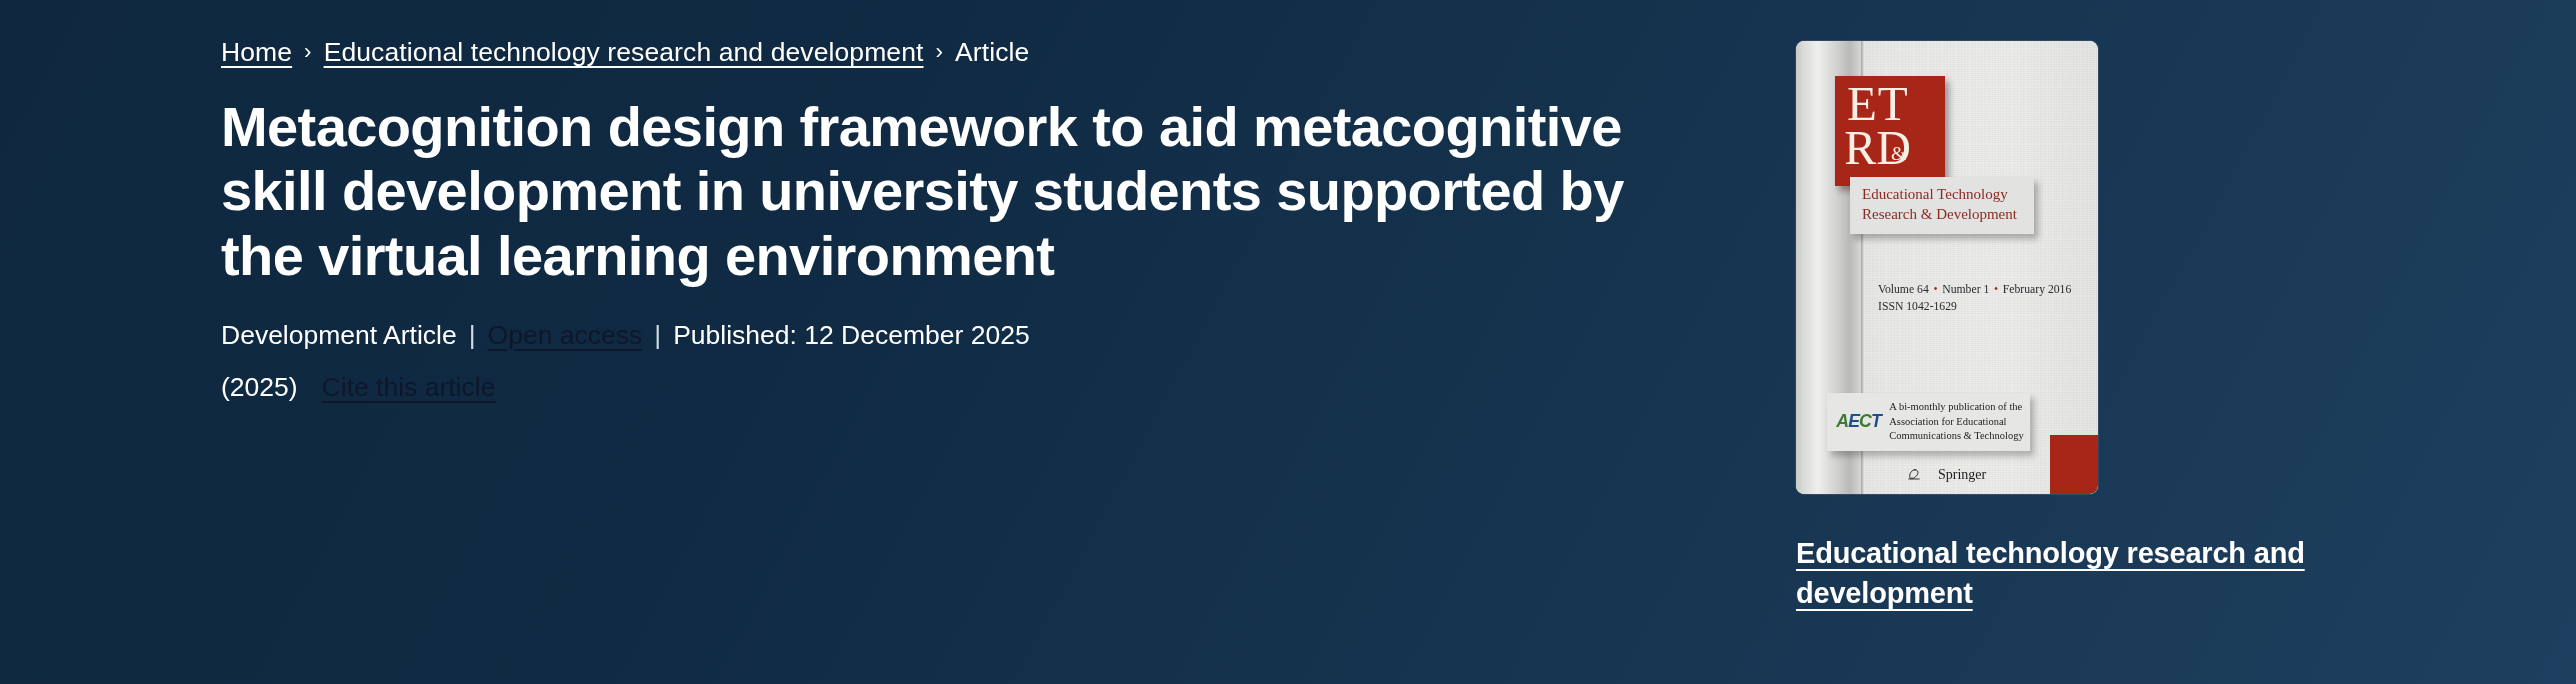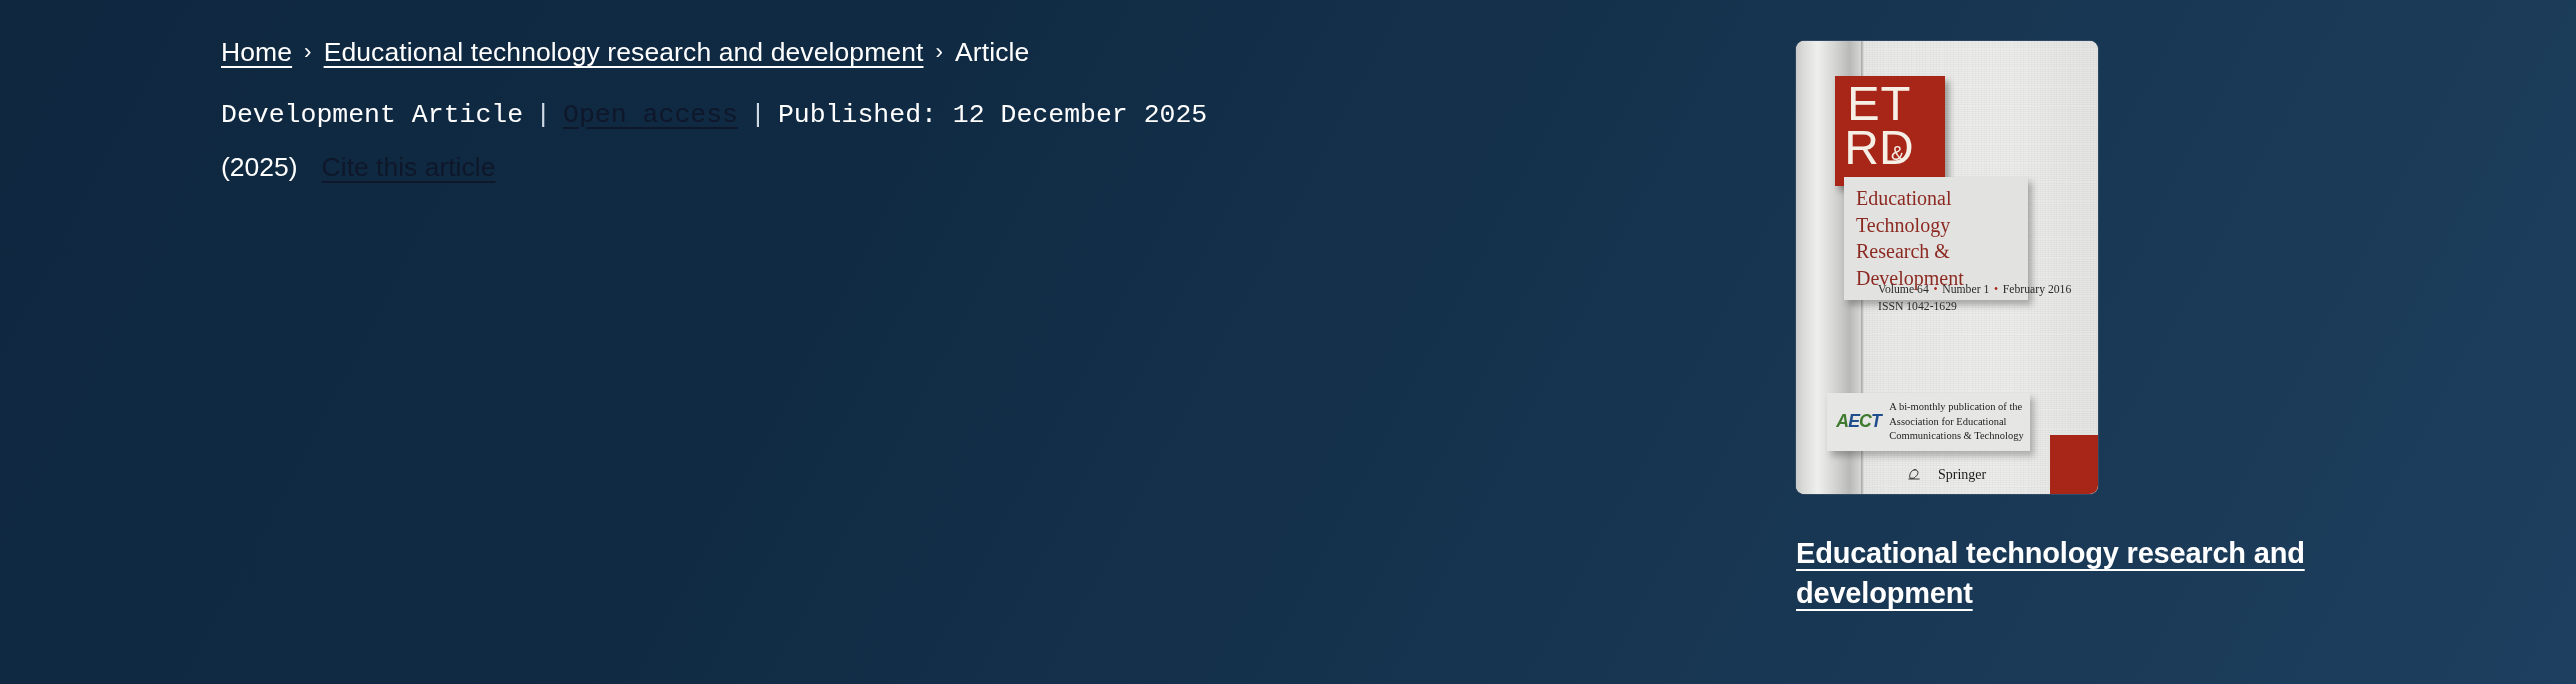--- a/index.html
+++ b/index.html
@@ -61,21 +61,20 @@
 
   
   .meta-line {
     display:flex;
     align-items:flex-start;
     font-size:26.5px;
     line-height:1.25;
     margin-top:30px;
     white-space:nowrap;
     font-weight:400;
-    font-family:Liberation Mono, monospace;
   }
   .meta-text { color:#ffffff; }
   .meta-pipe { margin:0 12px; color:#cfd9e3; font-weight:300; }
   .meta-link {
     color:#0f172a;
     text-decoration:underline;
     text-underline-offset:4.7px;
     text-decoration-thickness:1.5px;
   }
   .cite-line {
@@ -128,49 +127,49 @@
     background:linear-gradient(90deg, rgba(120,120,118,.55), rgba(120,120,118,0));
   }
 
   
   .etrd-block {
     position:absolute;
     left:39px; top:35px;
     width:110px; height:110px;
     background:#a82617;
     box-shadow:3.7px 4.7px 6.5px rgba(0,0,0,.35);
-    font-family:Liberation Sans, sans-serif;
+    font-family:Liberation Serif, serif;
     color:#f5efe6;
   }
   .etrd-et {
     position:absolute; left:12px; top:2.8px;
     font-size:49px; line-height:1;
     letter-spacing:0.9px;
   }
   .etrd-rd {
     position:absolute; left:9.3px; top:48px;
     font-size:48px; line-height:1;
     letter-spacing:0px;
   }
   .etrd-amp {
     position:absolute; left:56px; top:68px;
     font-size:19.5px; line-height:1;
   }
 
   
   .title-box {
     position:absolute;
-    left:48px; top:136px;
+    left:54px; top:136px;
     width:184px;
     padding:8.4px 10.2px 9.3px 12px;
     background:#e2e2e0;
     box-shadow:3.7px 4.7px 6.5px rgba(0,0,0,.28);
     font-family:"Liberation Serif", serif;
     color:#8c2a22;
-    font-size:20px;
+    font-size:15px;
     line-height:1.32;
   }
 
   
   .volume-info {
     position:absolute;
     left:82px; top:240px;
     font-family:"Liberation Serif", serif;
     color:#2a2a2a;
     font-size:11.7px;
@@ -256,20 +255,21 @@
   <div class="left-col">
 
     <nav class="breadcrumb">
       <a class="crumb-link" href="#">Home</a>
       <span class="crumb-sep">›</span>
       <a class="crumb-link" href="#">Educational technology research and development</a>
       <span class="crumb-sep">›</span>
       <span class="crumb-current">Article</span>
     </nav>
 
+    <h1 class="article-title">Metacognition design framework to aid metacognitive skill development in university students supported by the virtual learning environment</h1>
 
     <div class="meta-line">
       <span class="meta-text">Development Article</span>
       <span class="meta-pipe">|</span>
       <a class="meta-link" href="#">Open access</a>
       <span class="meta-pipe">|</span>
       <span class="meta-text">Published: 12 December 2025</span>
     </div>
 
     <div class="cite-line">

